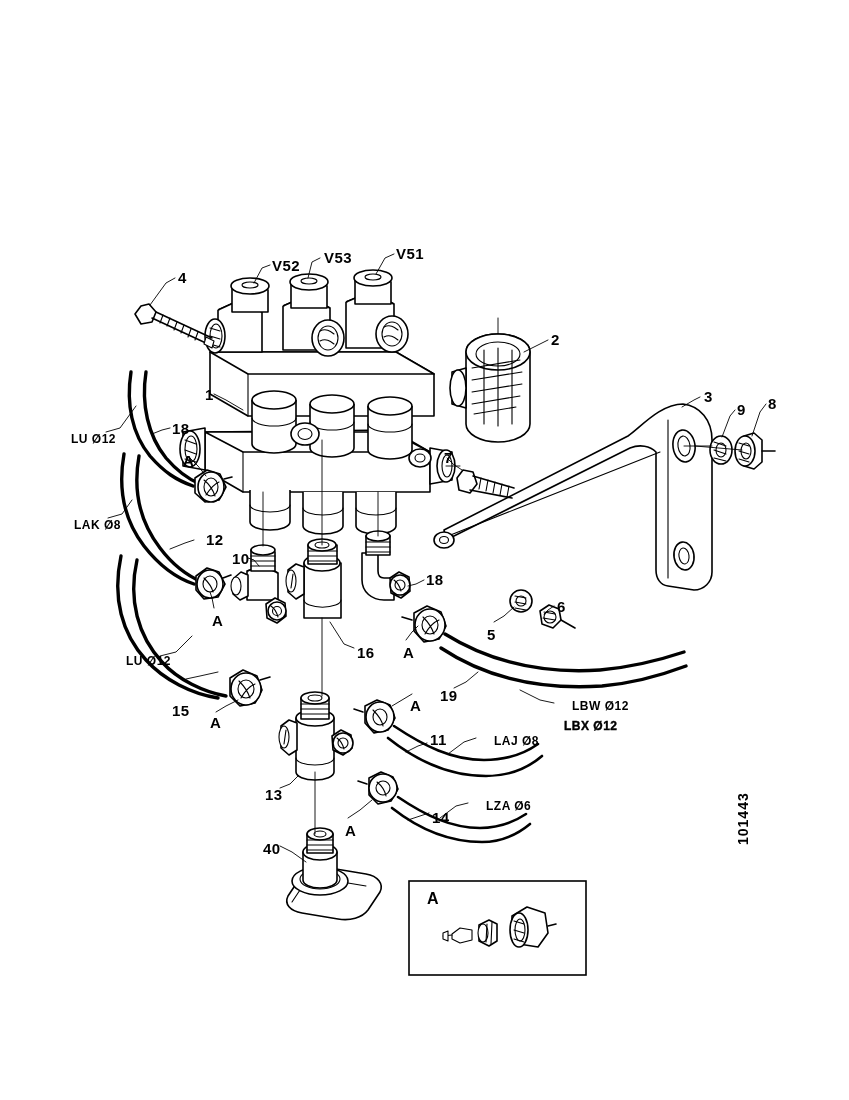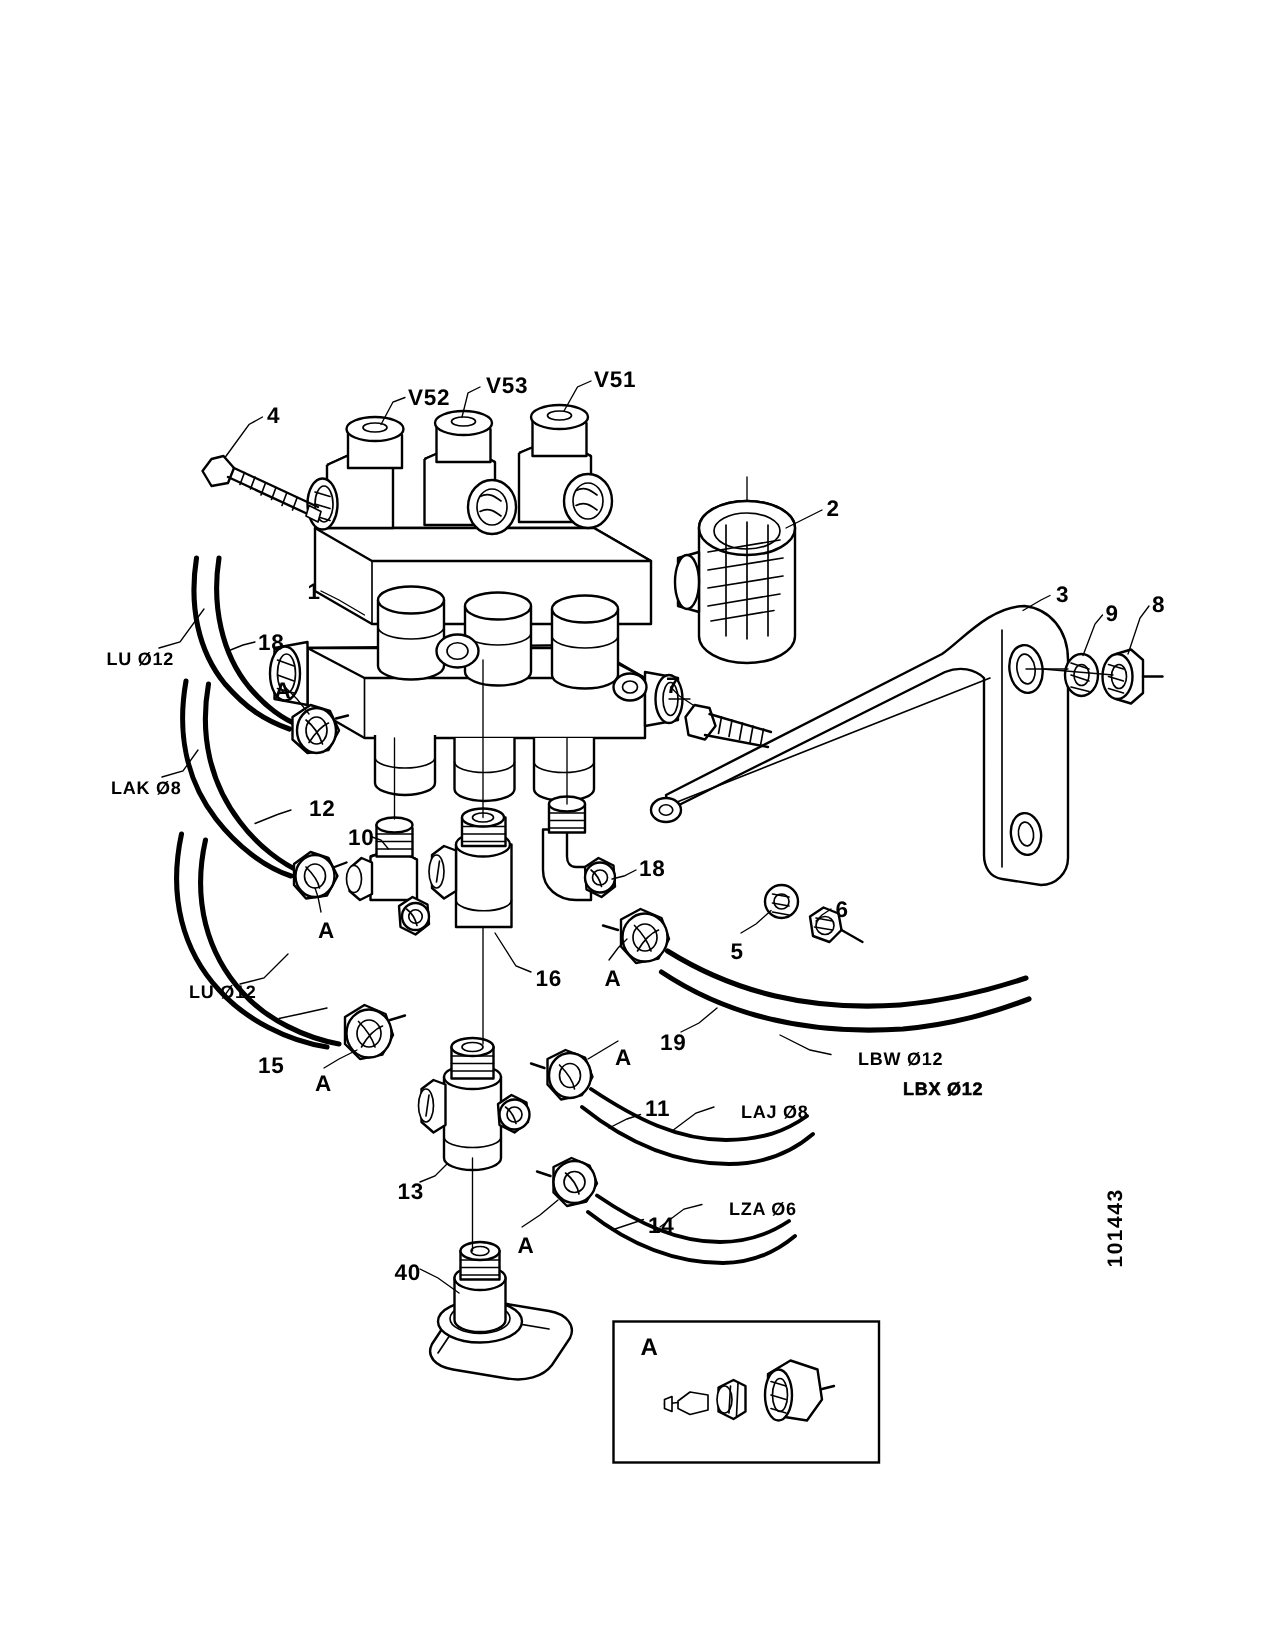--- a/index.html
+++ b/index.html
@@ -498,21 +498,21 @@
       <div class="lbl num" style="left: 440px; top: 688px;">19</div>
       <div class="lbl num" style="left: 172px; top: 676px; margin-top: 27px;">15</div>
       <div class="lbl num" style="left: 265px; top: 787px;">13</div>
       <div class="lbl num" style="left: 430px; top: 732px;">11</div>
       <div class="lbl num" style="left: 432px; top: 810px;">14</div>
       <div class="lbl num" style="left: 263px; top: 841px;">40</div>
       <div class="lbl code" style="left: 55px; top: 433px;">LU Ø12</div>
       <div class="lbl code" style="left: 58px; top: 519px;">LAK Ø8</div>
       <div class="lbl code" style="left: 110px; top: 655px;">LU Ø12</div>
       <div class="lbl code" style="left: 556px; top: 700px;">LBW Ø12</div>
-      <div class="lbl code heavy" style="left: 586px; top: 720px;">LBX Ø12</div>
+      <div class="lbl code heavy" style="left: 548px; top: 720px;">LBX Ø12</div>
       <div class="lbl code" style="left: 478px; top: 735px;">LAJ Ø8</div>
       <div class="lbl code" style="left: 470px; top: 800px;">LZA Ø6</div>
       <div class="lbl letterA" style="left: 183px; top: 453px;">A</div>
       <div class="lbl letterA" style="left: 212px; top: 613px;">A</div>
       <div class="lbl letterA" style="left: 210px; top: 715px;">A</div>
       <div class="lbl letterA" style="left: 403px; top: 645px;">A</div>
       <div class="lbl letterA" style="left: 410px; top: 698px;">A</div>
       <div class="lbl letterA" style="left: 345px; top: 823px;">A</div>
     </div>
 

